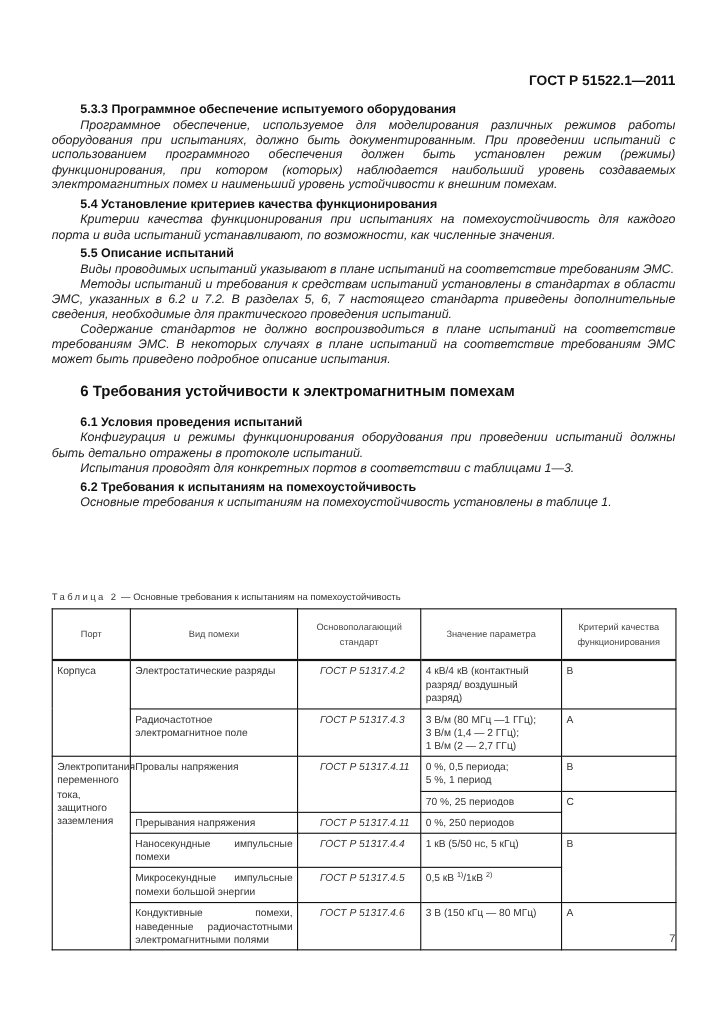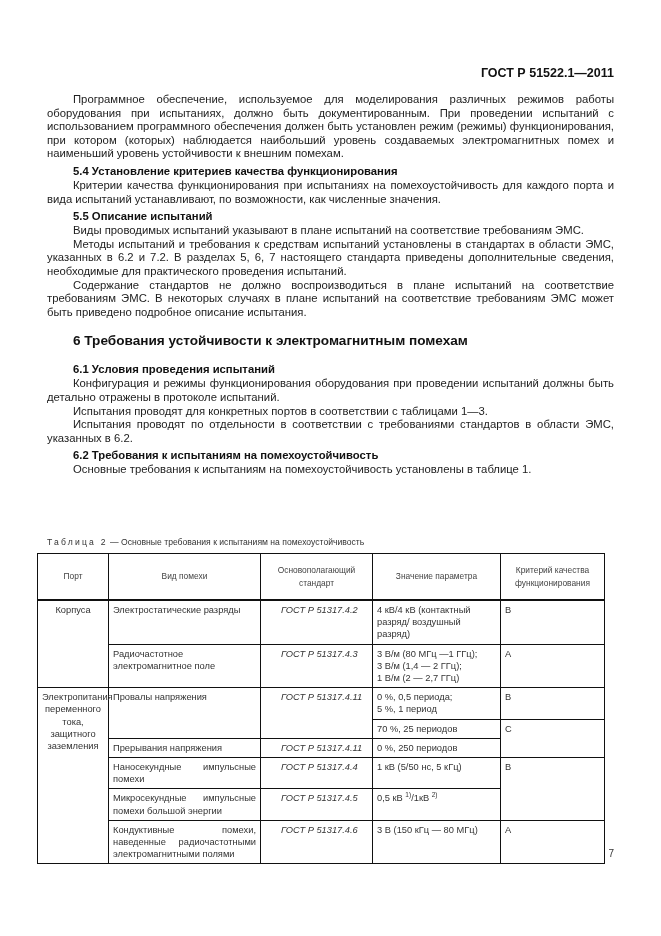--- a/index.html
+++ b/index.html
@@ -2,59 +2,59 @@
 <html><head>
 <meta charset="utf-8">
 <style>
   html, body { margin: 0; padding: 0; background: #ffffff; }
   body { width: 661px; height: 936px; position: relative; overflow: hidden;
          font-family: "Liberation Sans", sans-serif; color: #222; }
   .page { position: absolute; left: 0; top: 0; width: 661px; height: 816px; }
   .doc-code { position: absolute; right: 47px; top: 66px; font-size: 12.5px; font-weight: bold; color:#111; }
   .content { position: absolute; left: 47px; top: 93px; width: 567px; }
   .h3 { font-weight: bold; font-size: 11.3px; margin: 0; padding-left: 26px; line-height: 15px; color:#111; }
-  .p { font-size: 11.3px; line-height: 13.6px; margin: 0; text-align: justify; text-indent: 26px; color:#222; }
+  .p { font-size: 11.3px; line-height: 13.6px; margin: 0; text-align: justify; text-indent: 26px; color:#222;font-style:italic; }
   .mt3 { margin-top: 3px; }
   .h2 { font-weight: bold; font-size: 13.6px; margin: 0; padding-left: 26px; line-height: 18px; color:#111; }
   .caption { position: absolute; left: 47px; top: 537px; font-size: 8.6px; color:#333; }
   .caption .sp { letter-spacing: 2.2px; }
-  table.t1 { position: absolute; left: 37px; top: 553px; width: 567px; border-collapse: collapse;
+  table.t1 { position: absolute; left: 47px; top: 553px; width: 567px; border-collapse: collapse;
              font-size: 9.3px; color:#333; table-layout: fixed; }
   table.t1 td, table.t1 th { border: 1px solid #111; vertical-align: top; padding: 3px 4px; line-height: 12.2px; font-weight: normal; }
   table.t1 th { vertical-align: middle; text-align: center; height: 39px; border-bottom: 2px solid #111; font-size: 8.4px; color:#444; }
-  table.t1 td.port { text-align: center; }
+  table.t1 td.port { }
   table.t1 td.std { font-style: italic; padding-left: 20px; }
   table.t1 td.kind { text-align: justify; }
   table.t1 { border: 1.5px solid #111; }
   sup { font-size: 6.5px; vertical-align: 4px; line-height: 0; }
   .page-num { position: absolute; right: 47px; top: 848px; font-size: 10px; color:#333; }
 </style>
 </head>
 <body>
 
 <div class="page">
   <div class="doc-code">ГОСТ Р 51522.1—2011</div>
 
   <div class="content">
+    <p class="h3">5.3.3  Программное обеспечение испытуемого оборудования</p>
     <p class="p">Программное обеспечение, используемое для моделирования различных режимов работы оборудования при испытаниях, должно быть документированным. При проведении испытаний с использованием программного обеспечения должен быть установлен режим (режимы) функционирования, при котором (которых) наблюдается наибольший уровень создаваемых электромагнитных помех и наименьший уровень устойчивости к внешним помехам.</p>
 
     <p class="h3 mt3">5.4  Установление критериев качества функционирования</p>
     <p class="p">Критерии качества функционирования при испытаниях на помехоустойчивость для каждого порта и вида испытаний устанавливают, по возможности, как численные значения.</p>
 
     <p class="h3 mt3">5.5  Описание испытаний</p>
     <p class="p">Виды проводимых испытаний указывают в плане испытаний на соответствие требованиям ЭМС.</p>
     <p class="p">Методы испытаний и требования к средствам испытаний установлены в стандартах в области ЭМС, указанных в 6.2 и 7.2. В разделах 5, 6, 7 настоящего стандарта приведены дополнительные сведения, необходимые для практического проведения испытаний.</p>
     <p class="p">Содержание стандартов не должно воспроизводиться в плане испытаний на соответствие требованиям ЭМС. В некоторых случаях в плане испытаний на соответствие требованиям ЭМС может быть приведено подробное описание испытания.</p>
 
     <p class="h2" style="margin-top:13px;">6  Требования устойчивости к электромагнитным помехам</p>
 
     <p class="h3" style="margin-top:12px;">6.1  Условия проведения испытаний</p>
     <p class="p">Конфигурация и режимы функционирования оборудования при проведении испытаний должны быть детально отражены в протоколе испытаний.</p>
     <p class="p">Испытания проводят для конкретных портов в соответствии с таблицами 1—3.</p>
-    <p class="p">Испытания проводят по отдельности в соответствии с требованиями стандартов в области ЭМС, указанных в 6.2.</p>
 
     <p class="h3 mt3">6.2  Требования к испытаниям на помехоустойчивость</p>
     <p class="p">Основные требования к испытаниям на помехоустойчивость установлены в таблице 1.</p>
   </div>
 
   <div class="caption">
     <span class="sp">Таблица 2</span><span> — Основные требования к испытаниям на помехоустойчивость</span>
   </div>
 
   <table class="t1">

